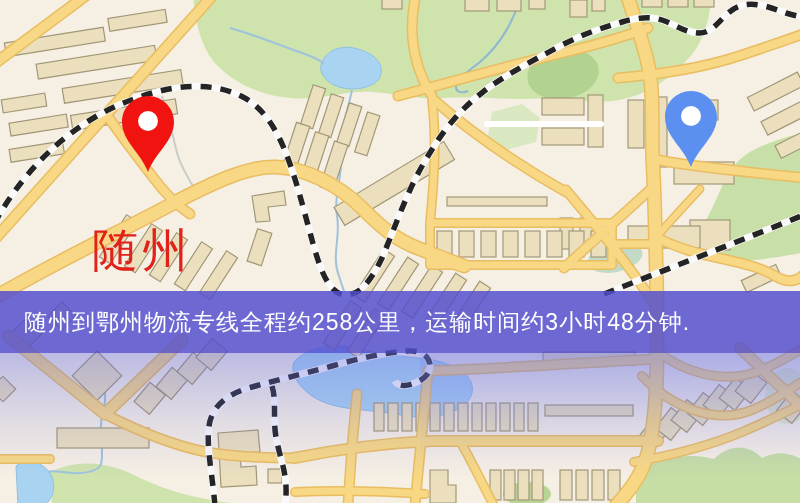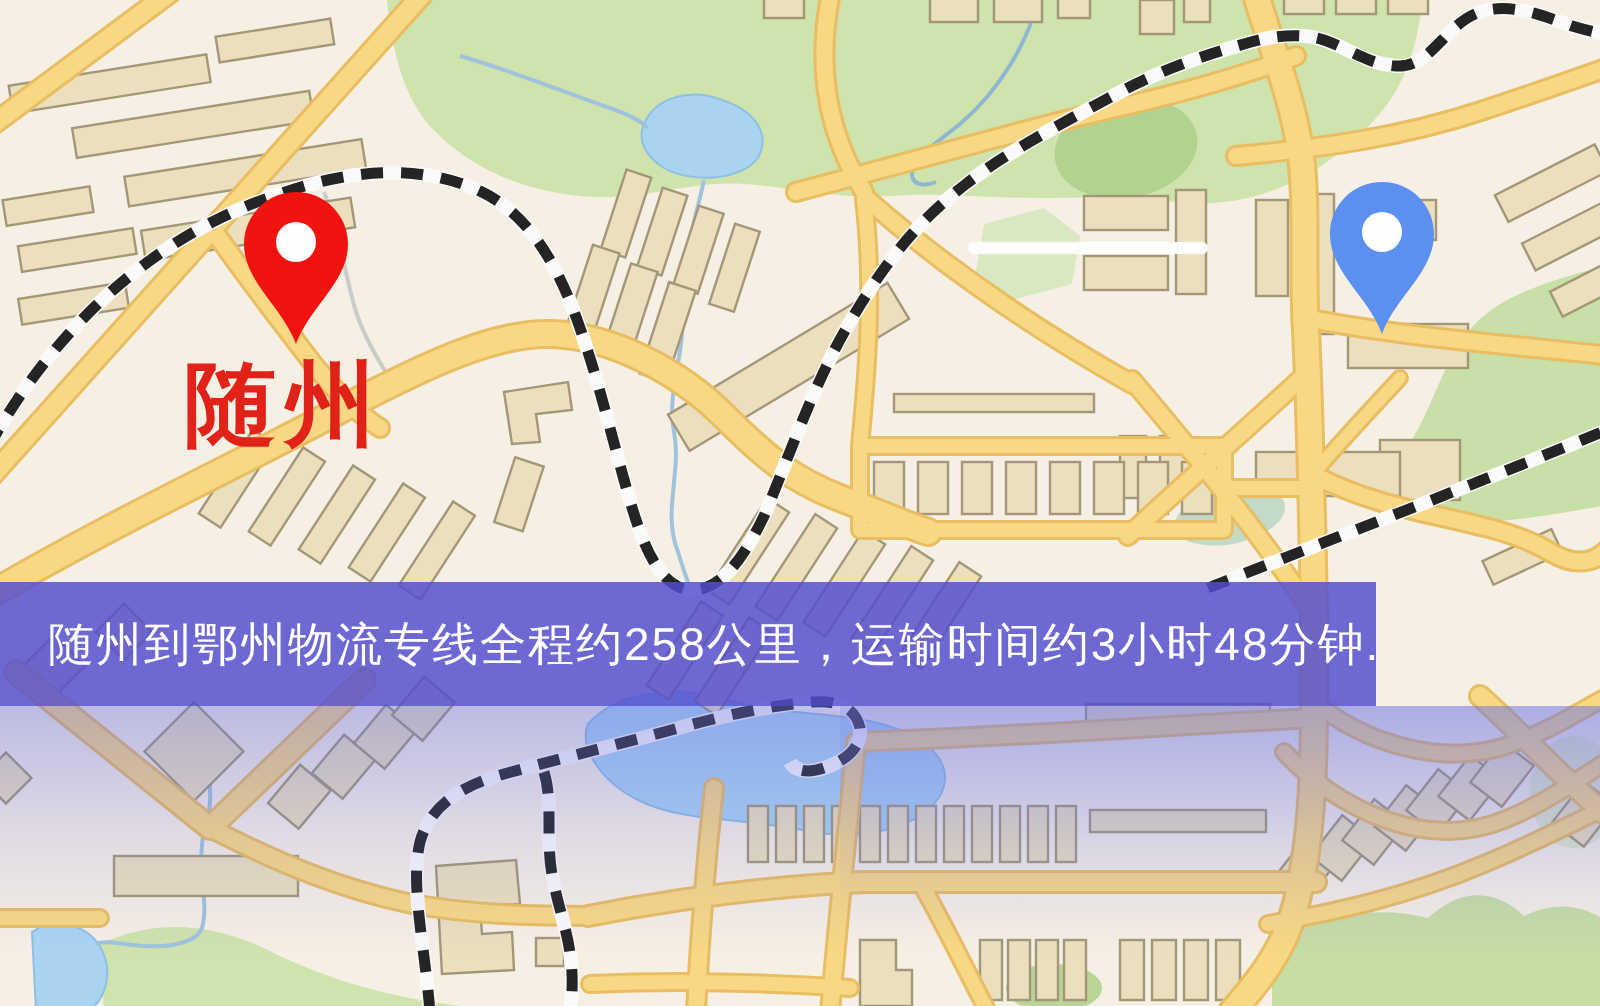--- a/index.html
+++ b/index.html
@@ -2,25 +2,25 @@
 <html><head>
 <meta charset="utf-8">
 <style>
   html,body{margin:0;padding:0;background:#fff;}
   .stage{position:relative;width:800px;height:503px;overflow:hidden;font-family:"Liberation Sans",sans-serif;background:#f6efe4;}
   .stage svg.map{position:absolute;left:0;top:0;}
   .fade{position:absolute;left:0;top:353px;width:800px;height:125px;pointer-events:none;
         background:linear-gradient(to bottom, rgba(102,108,226,0.40), rgba(102,108,226,0.14) 55%, rgba(102,108,226,0) 100%);}
   .fade-right{position:absolute;left:420px;top:353px;width:380px;height:110px;pointer-events:none;
         background:linear-gradient(to bottom, rgba(118,128,235,0.22), rgba(118,128,235,0) 100%);}
-  .banner{position:absolute;left:0;top:291px;width:688px;height:62px;background:rgba(84,79,206,0.84);
+  .banner{position:absolute;left:0;top:291px;width:800px;height:62px;background:rgba(84,79,206,0.84);
           display:flex;align-items:center;box-sizing:border-box;padding-left:24px;}
   .banner span{color:#ffffff;font-size:23px;letter-spacing:1px;white-space:nowrap;}
-  .city-label{position:absolute;font-family:"Liberation Serif",serif;font-weight:bold;font-size:46px;
-              letter-spacing:4px;white-space:nowrap;line-height:1;}
+  .city-label{position:absolute;font-family:"Liberation Serif",serif;font-weight:normal;font-size:46px;
+              letter-spacing:4px;white-space:nowrap;line-height:1;margin-top:48px;}
   .label-origin{left:92px;top:180px;color:#e02219;}
   .label-dest{left:640px;top:181px;color:#4b6ff0;}
   .pin{position:absolute;}
   .pin-origin{left:120px;top:92px;}
   .pin-dest{left:663px;top:87px;}
 </style>
 </head>
 <body>
 
 <div class="stage">

